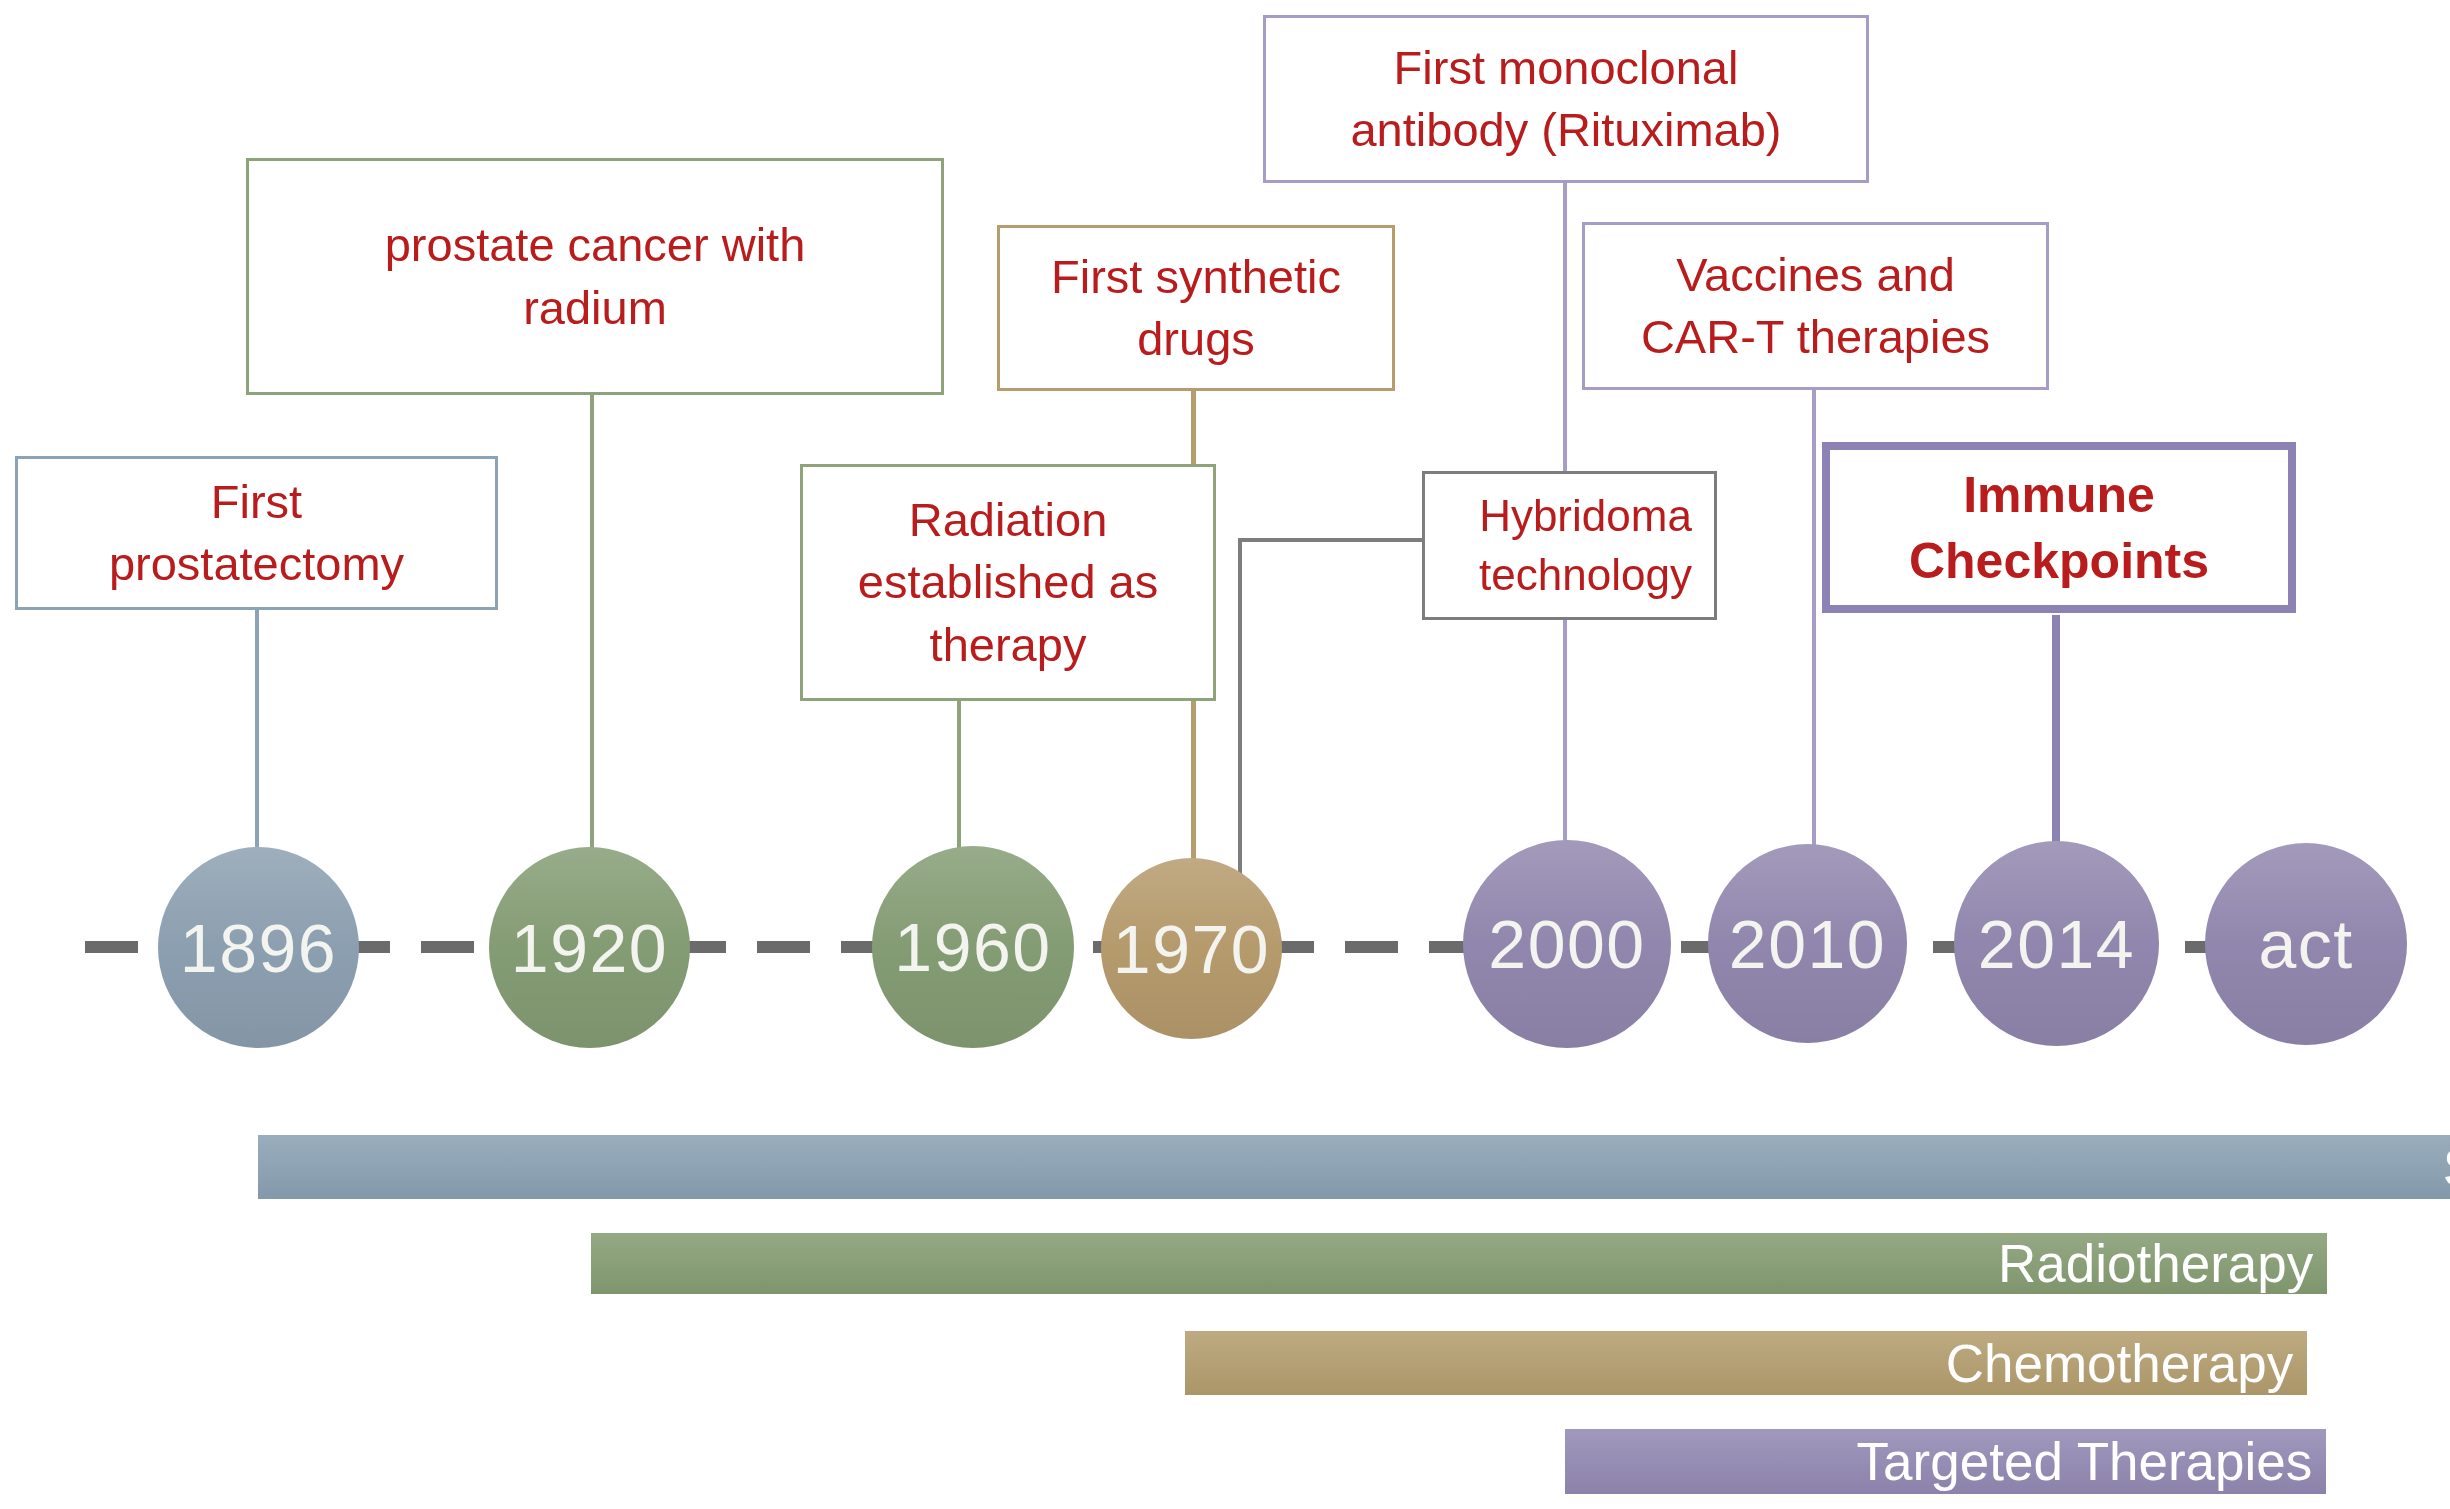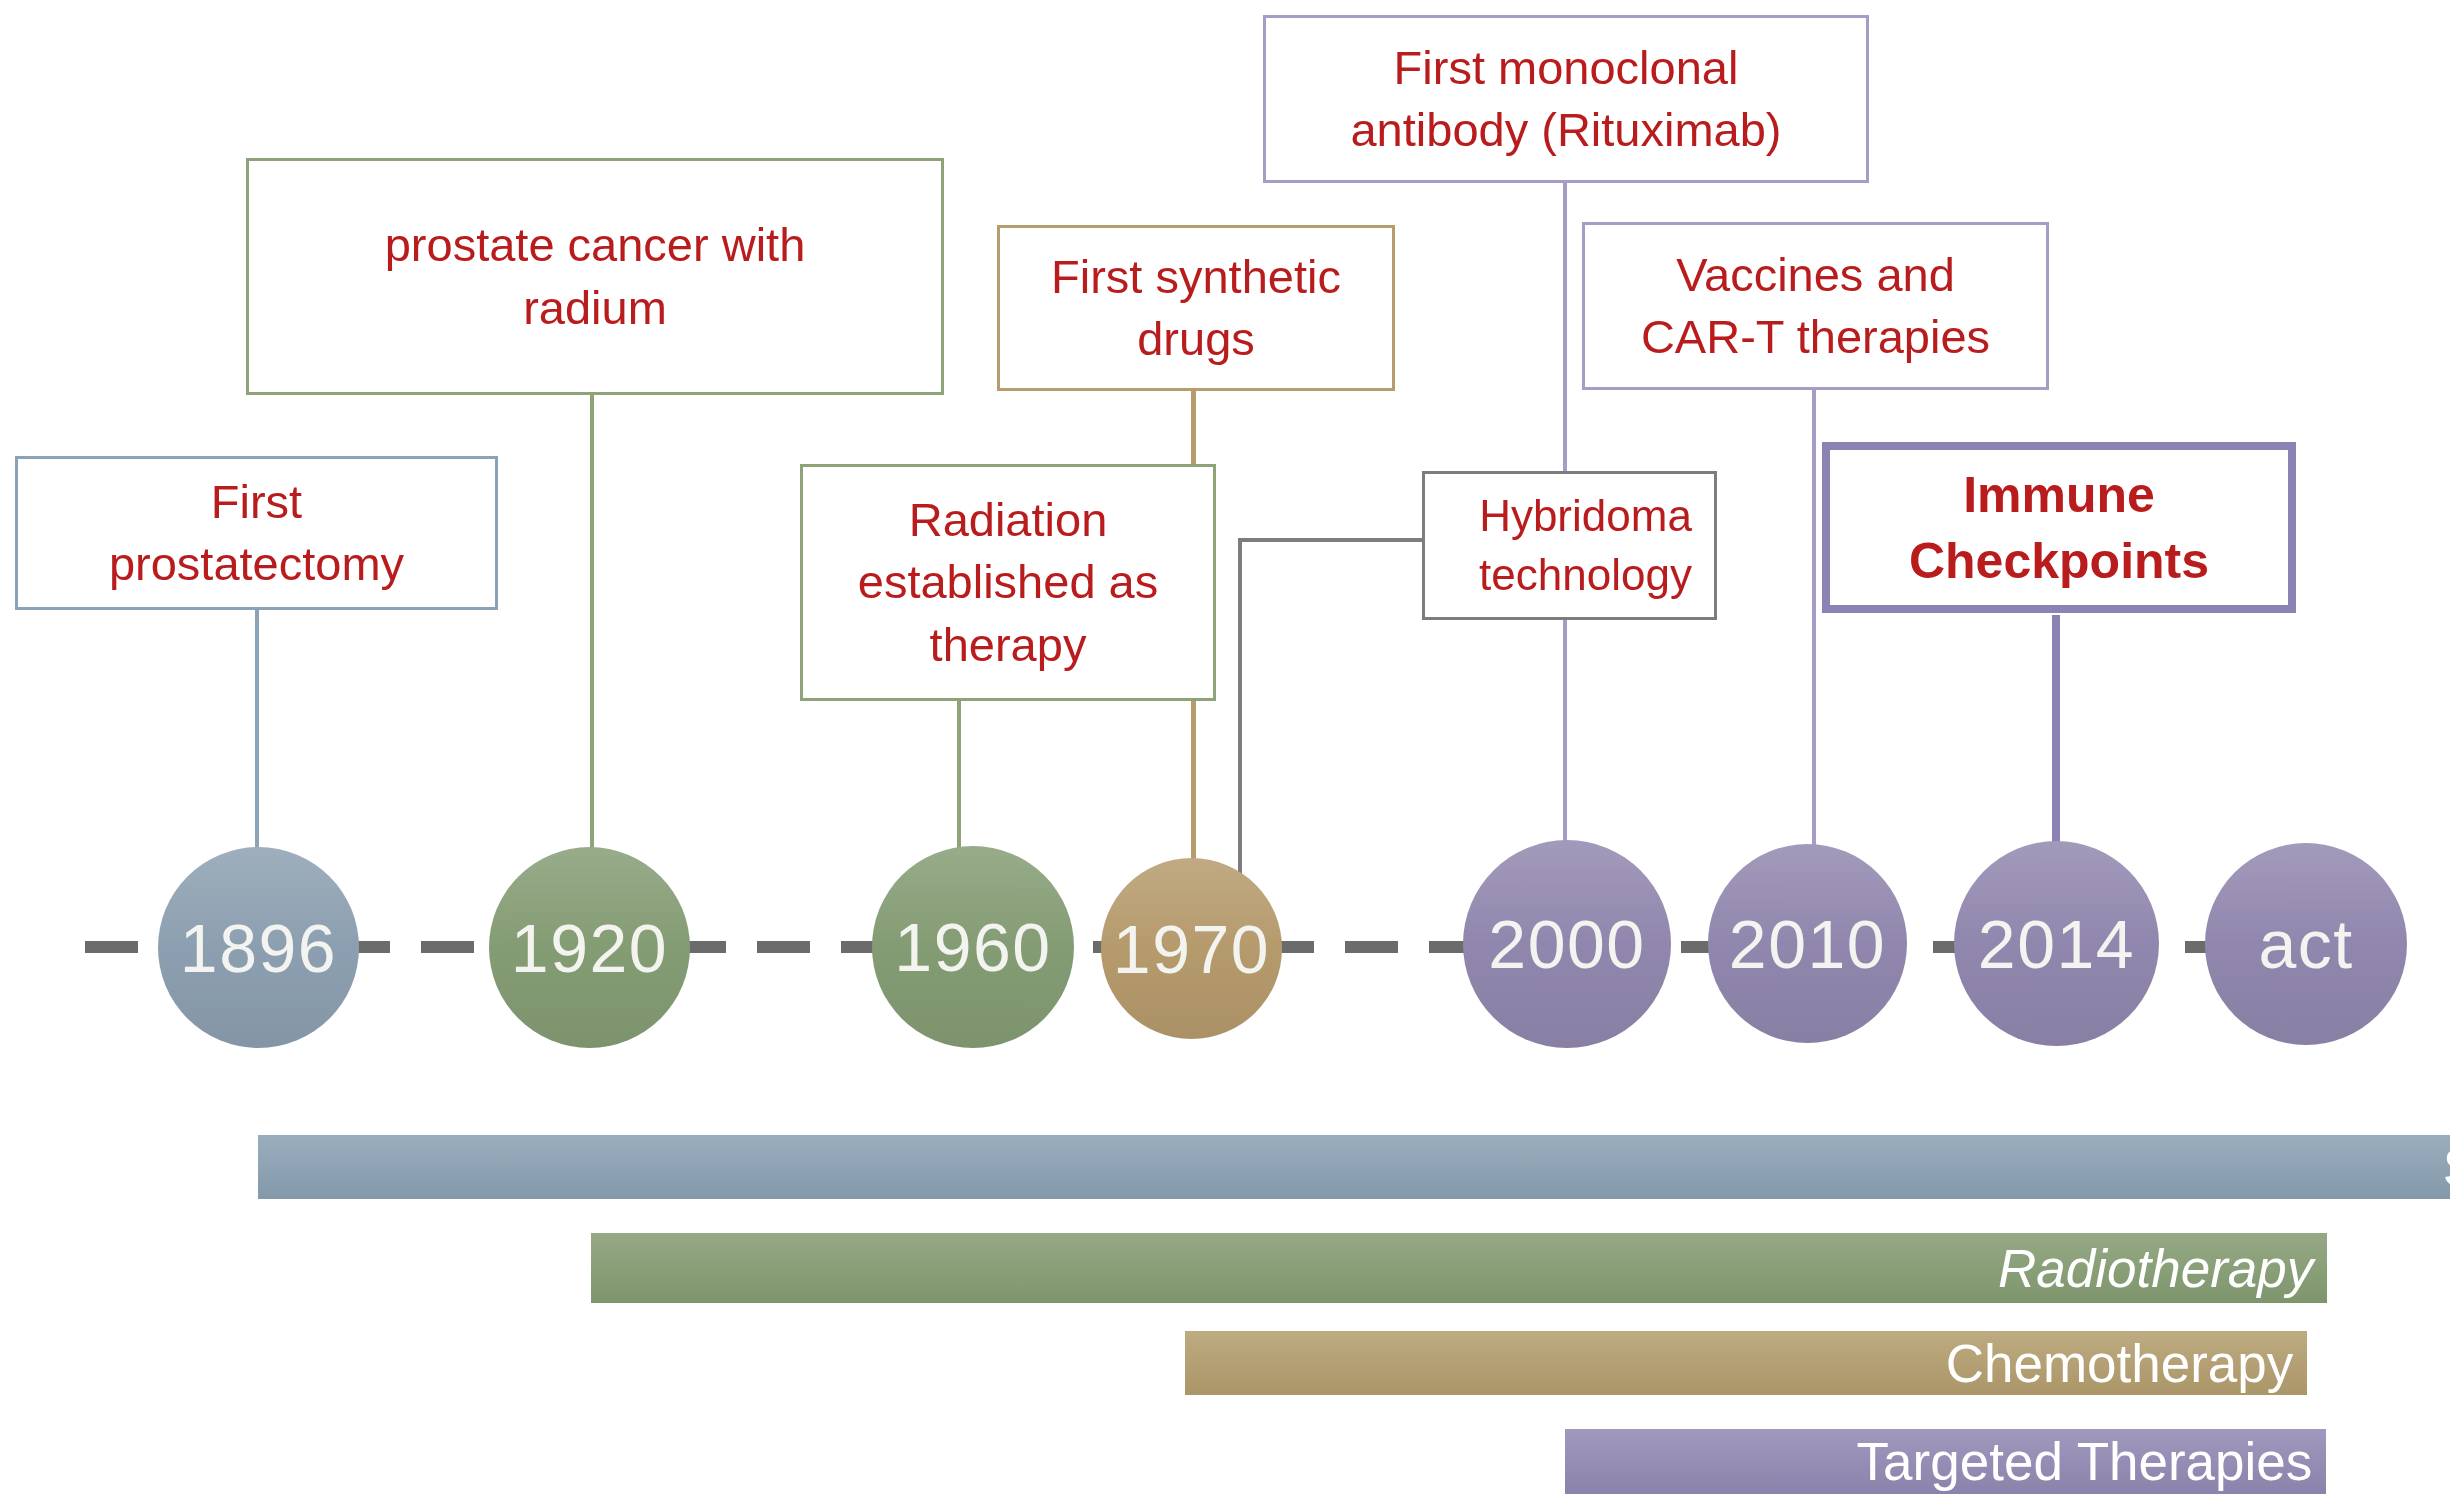--- a/index.html
+++ b/index.html
@@ -39,21 +39,21 @@
 </head>
 <body>
 
 <div class="stage">
 
   <div class="axis" style="left: 85px; top: 941px; width: 2350px; height: 12px; --dash-color: #6b6b6b;"></div>
 
   <div class="bar" style="left: 258px; top: 1135px; width: 2384px; height: 64px; background-color: rgb(138, 161, 179);">
     <span>Surgery</span>
   </div>
-  <div class="bar" style="left: 591px; top: 1233px; width: 1736px; height: 70px; background-color: rgb(133, 157, 114); font-style: italic;">
+  <div class="bar" style="left: 591px; top: 1233px; width: 1736px; height: 61px; background-color: rgb(133, 157, 114);">
     <span>Radiotherapy</span>
   </div>
   <div class="bar" style="left: 1185px; top: 1331px; width: 1122px; height: 64px; background-color: rgb(180, 158, 110);">
     <span>Chemotherapy</span>
   </div>
   <div class="bar" style="left: 1565px; top: 1429px; width: 761px; height: 65px; background-color: rgb(147, 137, 180);">
     <span>Targeted Therapies</span>
   </div>
 
   <div class="conn" style="left: 255px; top: 610px; width: 3.8px; height: 239px; background-color: rgb(139, 163, 182);"></div>

